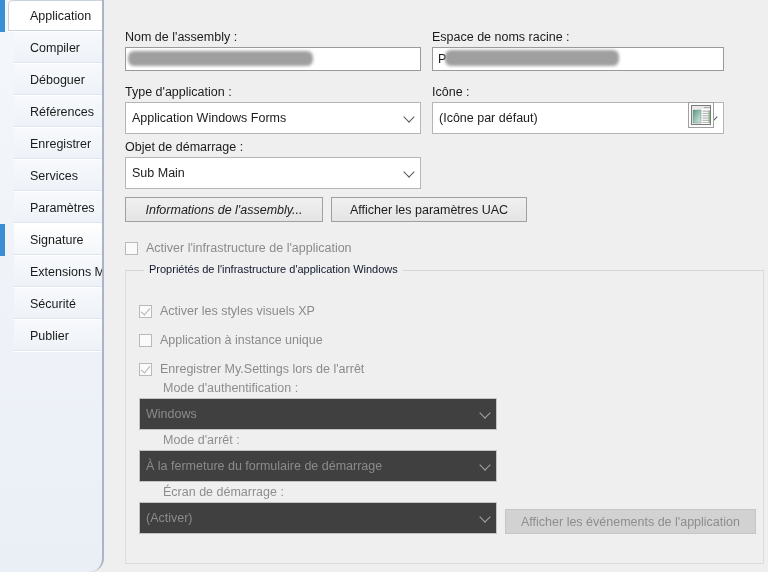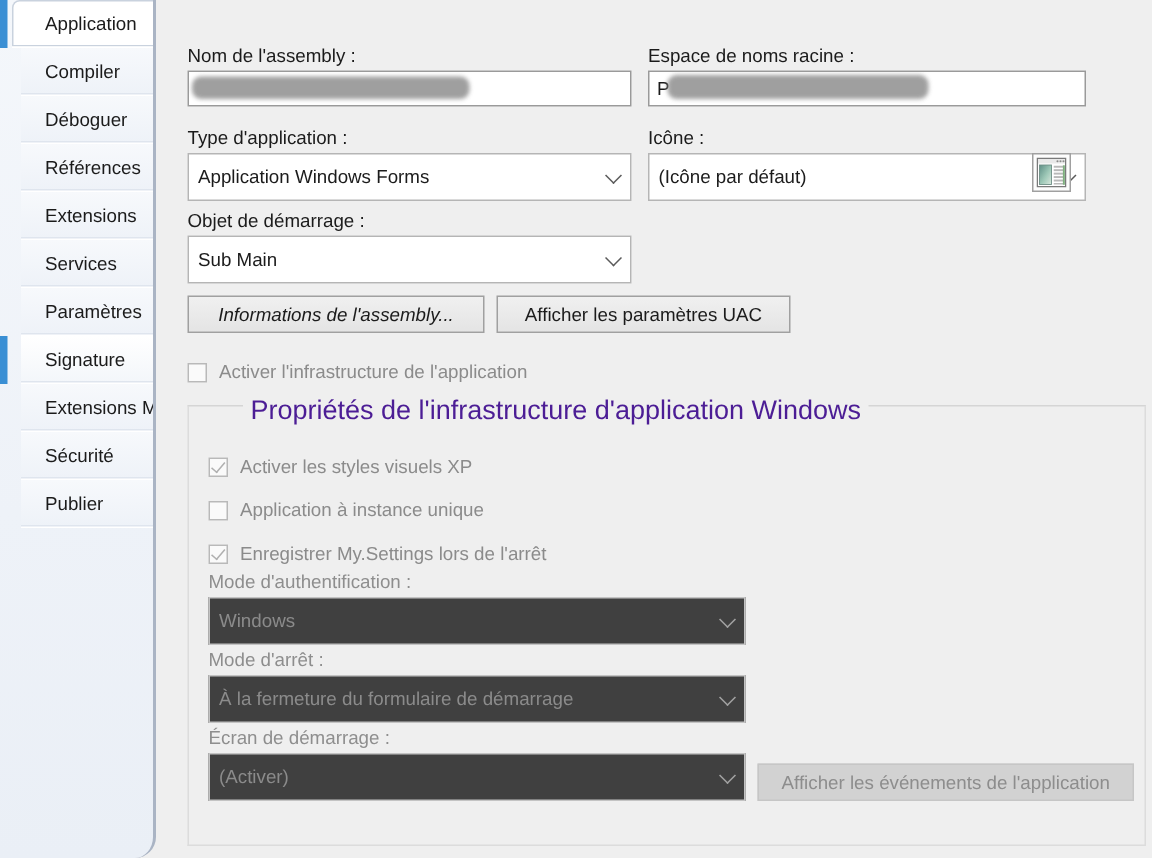--- a/index.html
+++ b/index.html
@@ -77,21 +77,21 @@
     width: 650px; height: 572px;
     background: #efefef;
   }
 
   .field-label {
     font-size: 12.5px;
     color: #1b1b1b;
     margin-bottom: 3px;
     white-space: nowrap;
   }
-  .field-label.dim { color: #8e8e8e; }
+  .field-label.dim { color: #8e8e8e; margin-left: 24px; }
 
   .textbox {
     height: 24px;
     background: #ffffff;
     border: 1px solid #9a9a9a;
     position: relative;
     overflow: hidden;
     display: flex; align-items: center;
     padding: 0 5px;
     font-size: 12.5px;
@@ -192,25 +192,25 @@
   
   #groupbox {
     position: absolute;
     left: 7px; top: 270px;
     width: 639px; height: 294px;
     border: 1px solid #dcdcdc;
     border-top-color: #d5d5d5;
   }
   #group-title {
     position: absolute;
-    left: 36px; top: -8px;
+    left: 18px; top: -8px;
     background: #efefef;
     padding: 0 5px;
-    font-size: 18px;
-    color: #4c1d95;
+    font-size: 11px;
+    color: #0f172a;
     white-space: nowrap;
   }
 </style>
 </head>
 <body>
 
 <div id="root">
 
   <div id="sidebar">
     <div id="tablist">
@@ -225,21 +225,21 @@
         <div class="tab">
           <span class="accent"></span>
           <span>Déboguer</span>
         </div>
         <div class="tab">
           <span class="accent"></span>
           <span>Références</span>
         </div>
         <div class="tab">
           <span class="accent"></span>
-          <span>Extensions</span>
+          <span>Enregistrer</span>
         </div>
         <div class="tab">
           <span class="accent"></span>
           <span>Services</span>
         </div>
         <div class="tab">
           <span class="accent"></span>
           <span>Paramètres</span>
         </div>
         <div class="tab hovered">

